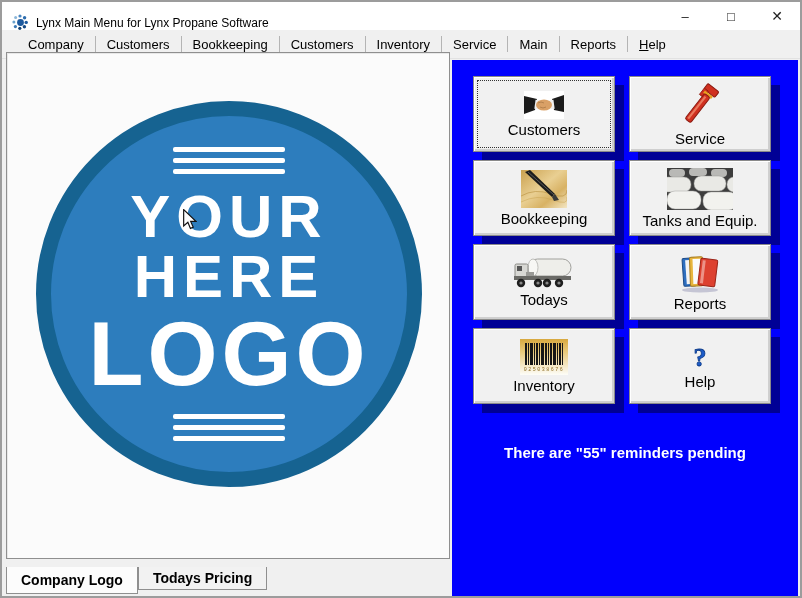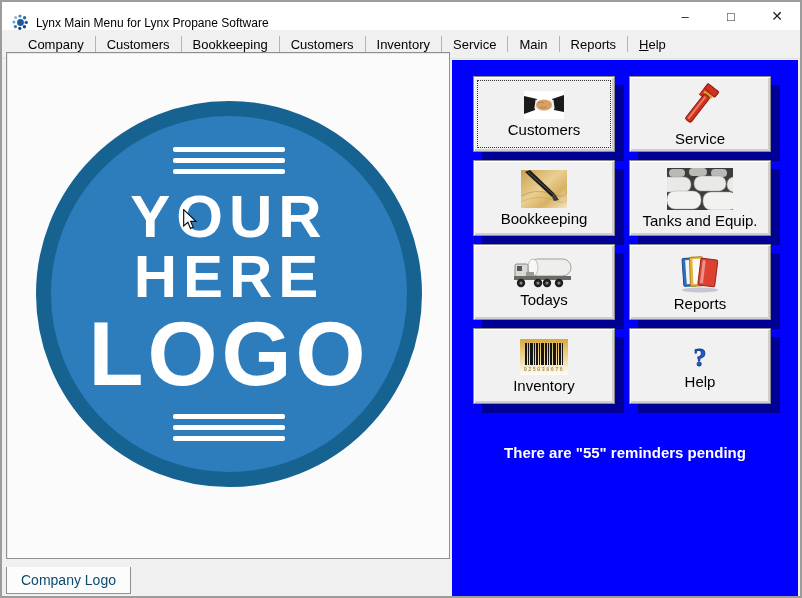--- a/index.html
+++ b/index.html
@@ -50,22 +50,22 @@
   .logo-bars.top{margin-bottom:13px;}
   .logo-bars.bottom{margin-top:13px;}
   .logo-word{color:#ffffff;font-weight:bold;line-height:1;}
   .logo-word.w1{font-size:60px;letter-spacing:6px;}
   .logo-word.w2{font-size:90px;letter-spacing:4px;margin:2px 0;}
   .logo-word.w3{font-size:60px;letter-spacing:6px;}
   
   .tabs{position:absolute;left:4px;top:565px;display:flex;align-items:flex-start;}
   .tab{
     display:flex;align-items:center;justify-content:center;
-    font-size:14px;color:#0c4a6e;padding:0 14px;box-sizing:border-box;
-    border:1px solid #8f8f8f;border-top:none;background:#f2f2f2;height:23px;
+    font-size:14px;color:#000000;padding:0 14px;box-sizing:border-box;
+    border:1px solid #8f8f8f;border-top:none;background:#f2f2f2;height:23px;font-weight:bold;
   }
   .tab.active{background:#fcfcfc;height:27px;z-index:2;}
   
   .launcher{
     position:absolute;left:450px;top:58px;width:346px;height:536px;
     background:#0100fd;
   }
   .btn-grid{
     position:absolute;left:21px;top:16px;
     display:grid;grid-template-columns:142px 142px;column-gap:14px;row-gap:8px;
@@ -149,20 +149,21 @@
       <div class="logo-bars bottom">
         <div class="bar"></div>
           <div class="bar"></div>
           <div class="bar"></div>
       </div>
     </div>
   </div>
 
   <div class="tabs">
     <div class="tab active">Company Logo</div>
+    <div class="tab">Todays Pricing</div>
   </div>
 
   <div class="launcher">
     <div class="btn-grid">
 
       <button class="launch-btn focused">
         <span class="btn-icon">
           <svg width="40" height="28" viewBox="0 0 40 28">
             <rect width="40" height="28" fill="#ffffff"></rect>
             <polygon points="0,5 13,8 11,19 0,23" fill="#1a1a1a"></polygon>

